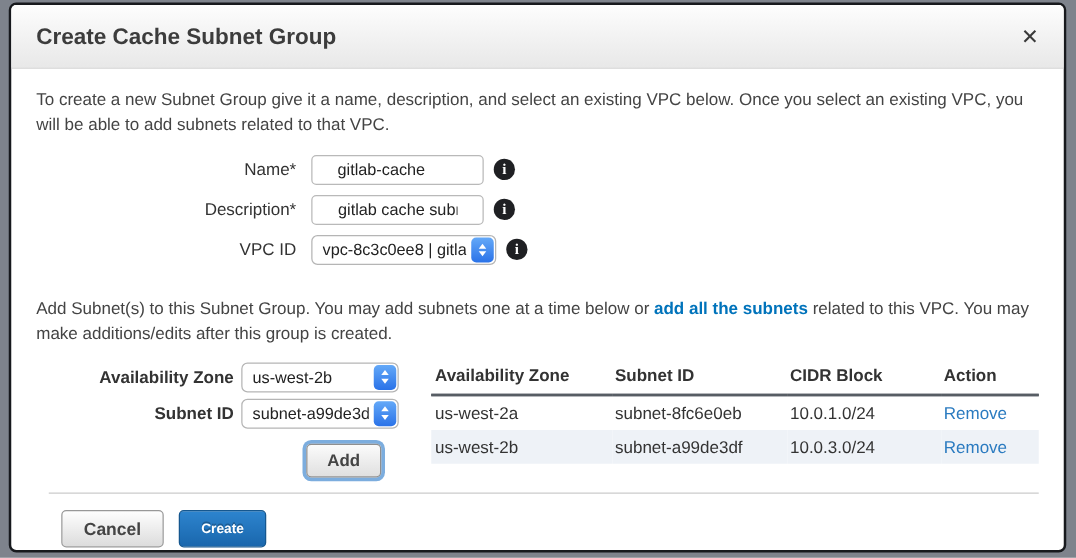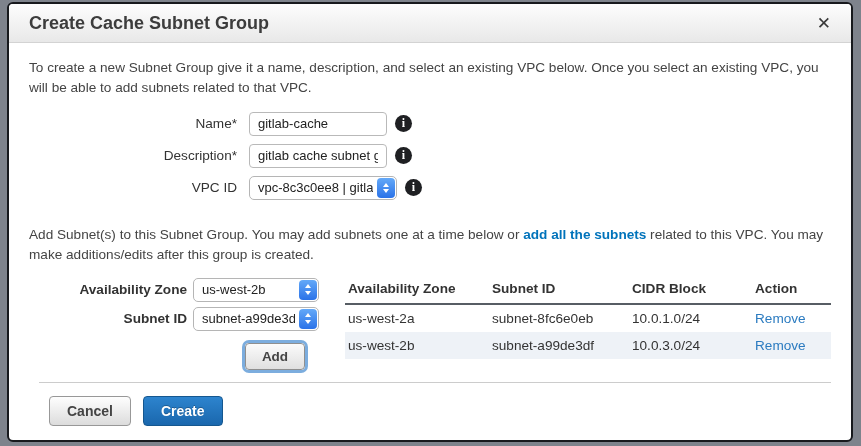--- a/index.html
+++ b/index.html
@@ -8,21 +8,21 @@
     font-family: "Liberation Sans", "DejaVu Sans", sans-serif;
     background: #7e838c;
   }
   .modal {
     position: absolute; left: 7px; top: 2px; width: 846px; height: 440px;
     background: #ffffff; border: 2px solid #17191d; border-radius: 6px;
     overflow: hidden;
   }
   
   .modal-header {
-    height: 39px; padding: 0 20px;
+    height: 51px; padding: 0 20px;
     display: flex; align-items: center; justify-content: space-between;
     background: linear-gradient(#fdfdfd, #e8e8e8);
     border-bottom: 1px solid #d3d3d3;
   }
   .modal-title { font-size: 18px; font-weight: bold; color: #3c3c3c; }
   .close-btn {
     font-size: 17px; color: #3a3a3a; cursor: pointer; line-height: 1;
     background: none; border: none; font-family: inherit;
   }
   
@@ -33,21 +33,21 @@
   .intro { margin-bottom: 13px; }
   .subnet-para { margin: 25px 0 12px 0; }
   .inline-link { color: #0073bb; font-weight: bold; text-decoration: none; cursor: pointer; }
   
   .form-row { display: flex; align-items: center; margin-bottom: 8px; }
   .form-label {
     width: 208px; margin-right: 12px; text-align: right;
     font-size: 13.6px; font-weight: normal; color: #333;
   }
   .text-input {
-    width: 138px; height: 24px; padding: 2px 8px;
+    width: 138px; height: 24px; padding: 2px 20px;
     border: 1px solid #b9b9b9; border-radius: 4px;
     font-size: 13px; color: #222; font-family: inherit;
     background: #fff;
   }
   
   .mac-select {
     display: inline-flex; align-items: center; justify-content: space-between;
     height: 24px; background: #fff;
     border: 1px solid #b5b5b5; border-radius: 5px;
     font-size: 13px; color: #222; cursor: pointer;
@@ -122,21 +122,21 @@
     height: 30px; padding: 0 17px;
     background: linear-gradient(#fefefe, #dcdcdc);
     border: 1px solid #989898; border-radius: 4px;
     font-size: 14px; font-weight: bold; color: #444;
     font-family: inherit; cursor: pointer;
   }
   .create-btn {
     height: 30px; padding: 0 17px;
     background: linear-gradient(#2d84ce, #1a67ad);
     border: 1px solid #15578f; border-radius: 4px;
-    font-size: 14px; font-weight: bold; color: #ffffff;
+    font-size: 11px; font-weight: bold; color: #ffffff;
     text-shadow: 0 -1px 0 rgba(0,0,0,0.25);
     font-family: inherit; cursor: pointer;
   }
 </style>
 </head>
 <body>
 
 <div class="modal">
 
   <div class="modal-header">

